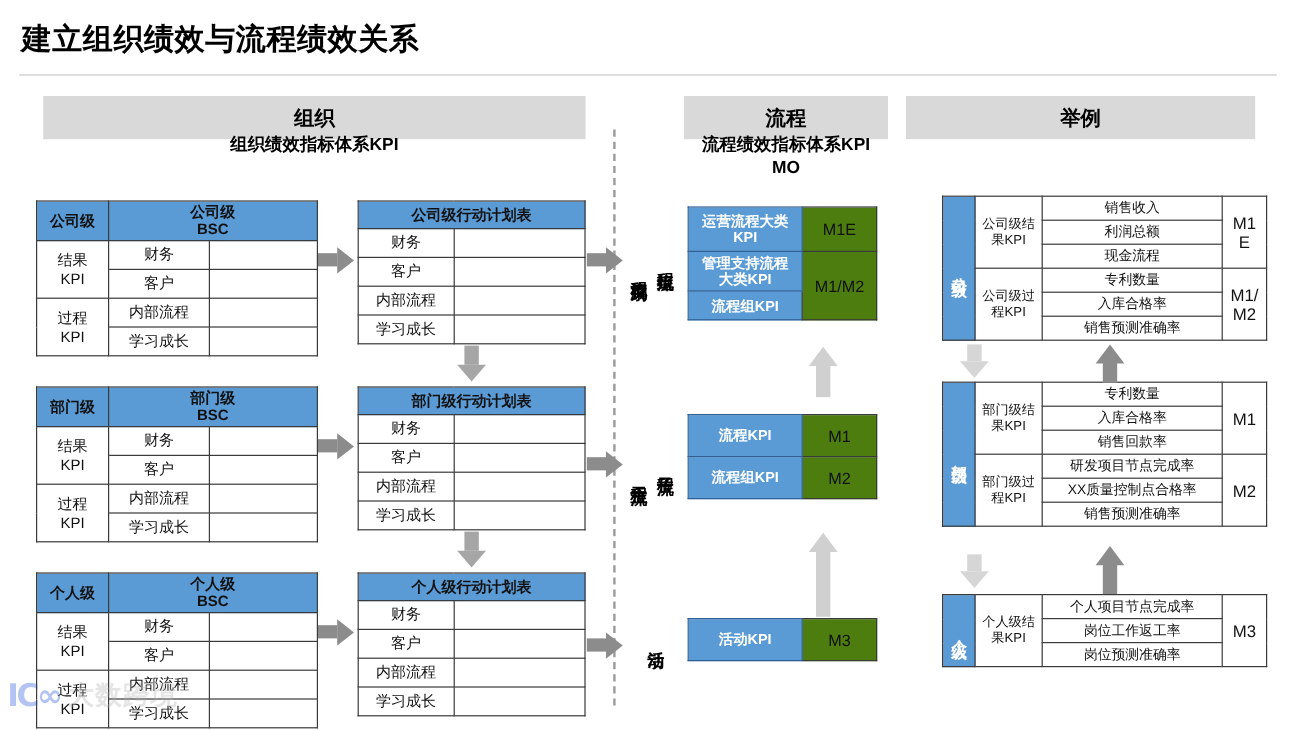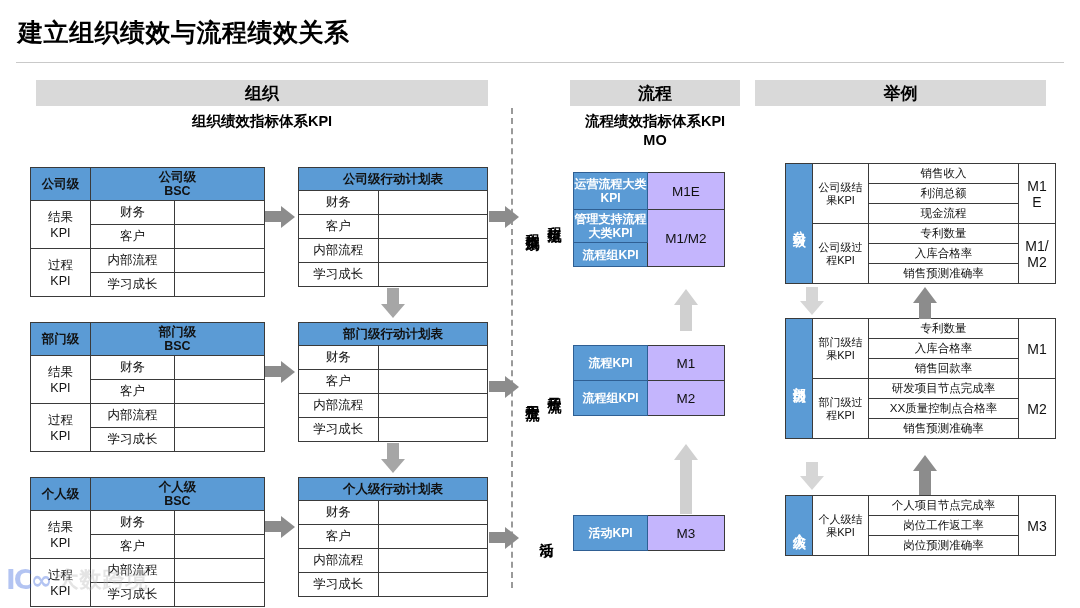--- a/index.html
+++ b/index.html
@@ -18,21 +18,21 @@
     font-size: 25px; font-weight: bold; letter-spacing: 0.5px;
     color: #000;
   }
   .title-rule {
     position: absolute; left: 16px; top: 62px; width: 1048px; height: 1px;
     background: #c9c9c9;
   }
 
   
   .colbar {
-    position: absolute; height: 26px;
+    position: absolute; height: 36px;
     background: #d9d9d9;
     display: flex; align-items: center; justify-content: center;
     font-size: 17px; font-weight: bold; color: #000;
   }
   #bar-org  { left: 36px;  top: 80px; width: 452px; }
   #bar-proc { left: 570px; top: 80px; width: 170px; }
   #bar-ex   { left: 755px; top: 80px; width: 291px; }
 
   .colsub {
     position: absolute; text-align: center;
@@ -78,24 +78,24 @@
   
   .plan-table { width: 190px; }
   .plan-table td.pname { width: 80px; }
   .plan-table td.pblank { width: 110px; }
   .plan-table tr { height: 24px; }
   .plan-table tr.hdr { height: 23px; }
 
   
   .kpi-table td.kname {
     background: #5b9bd5; color: #fff; font-weight: bold;
-    width: 74px; line-height: 14px; font-size: 12px;
+    width: 95px; line-height: 14px; font-size: 12px;
     border-color: #2f5f93;
   }
-  .kpi-table td.kval { width: 77px; font-size: 13.5px; background: #c4b5fd; }
+  .kpi-table td.kval { width: 62px; font-size: 13.5px; background: #4d7c0f; }
 
   
   .ex-table td.exlvl {
     background: #5b9bd5; color: #fff; font-weight: bold;
     width: 27px; font-size: 13px;
     writing-mode: vertical-rl;
     letter-spacing: 2px;
     border-color: #3a3a3a;
   }
   .ex-table td.exkpi { width: 56px; font-size: 11px; line-height: 13px; }

